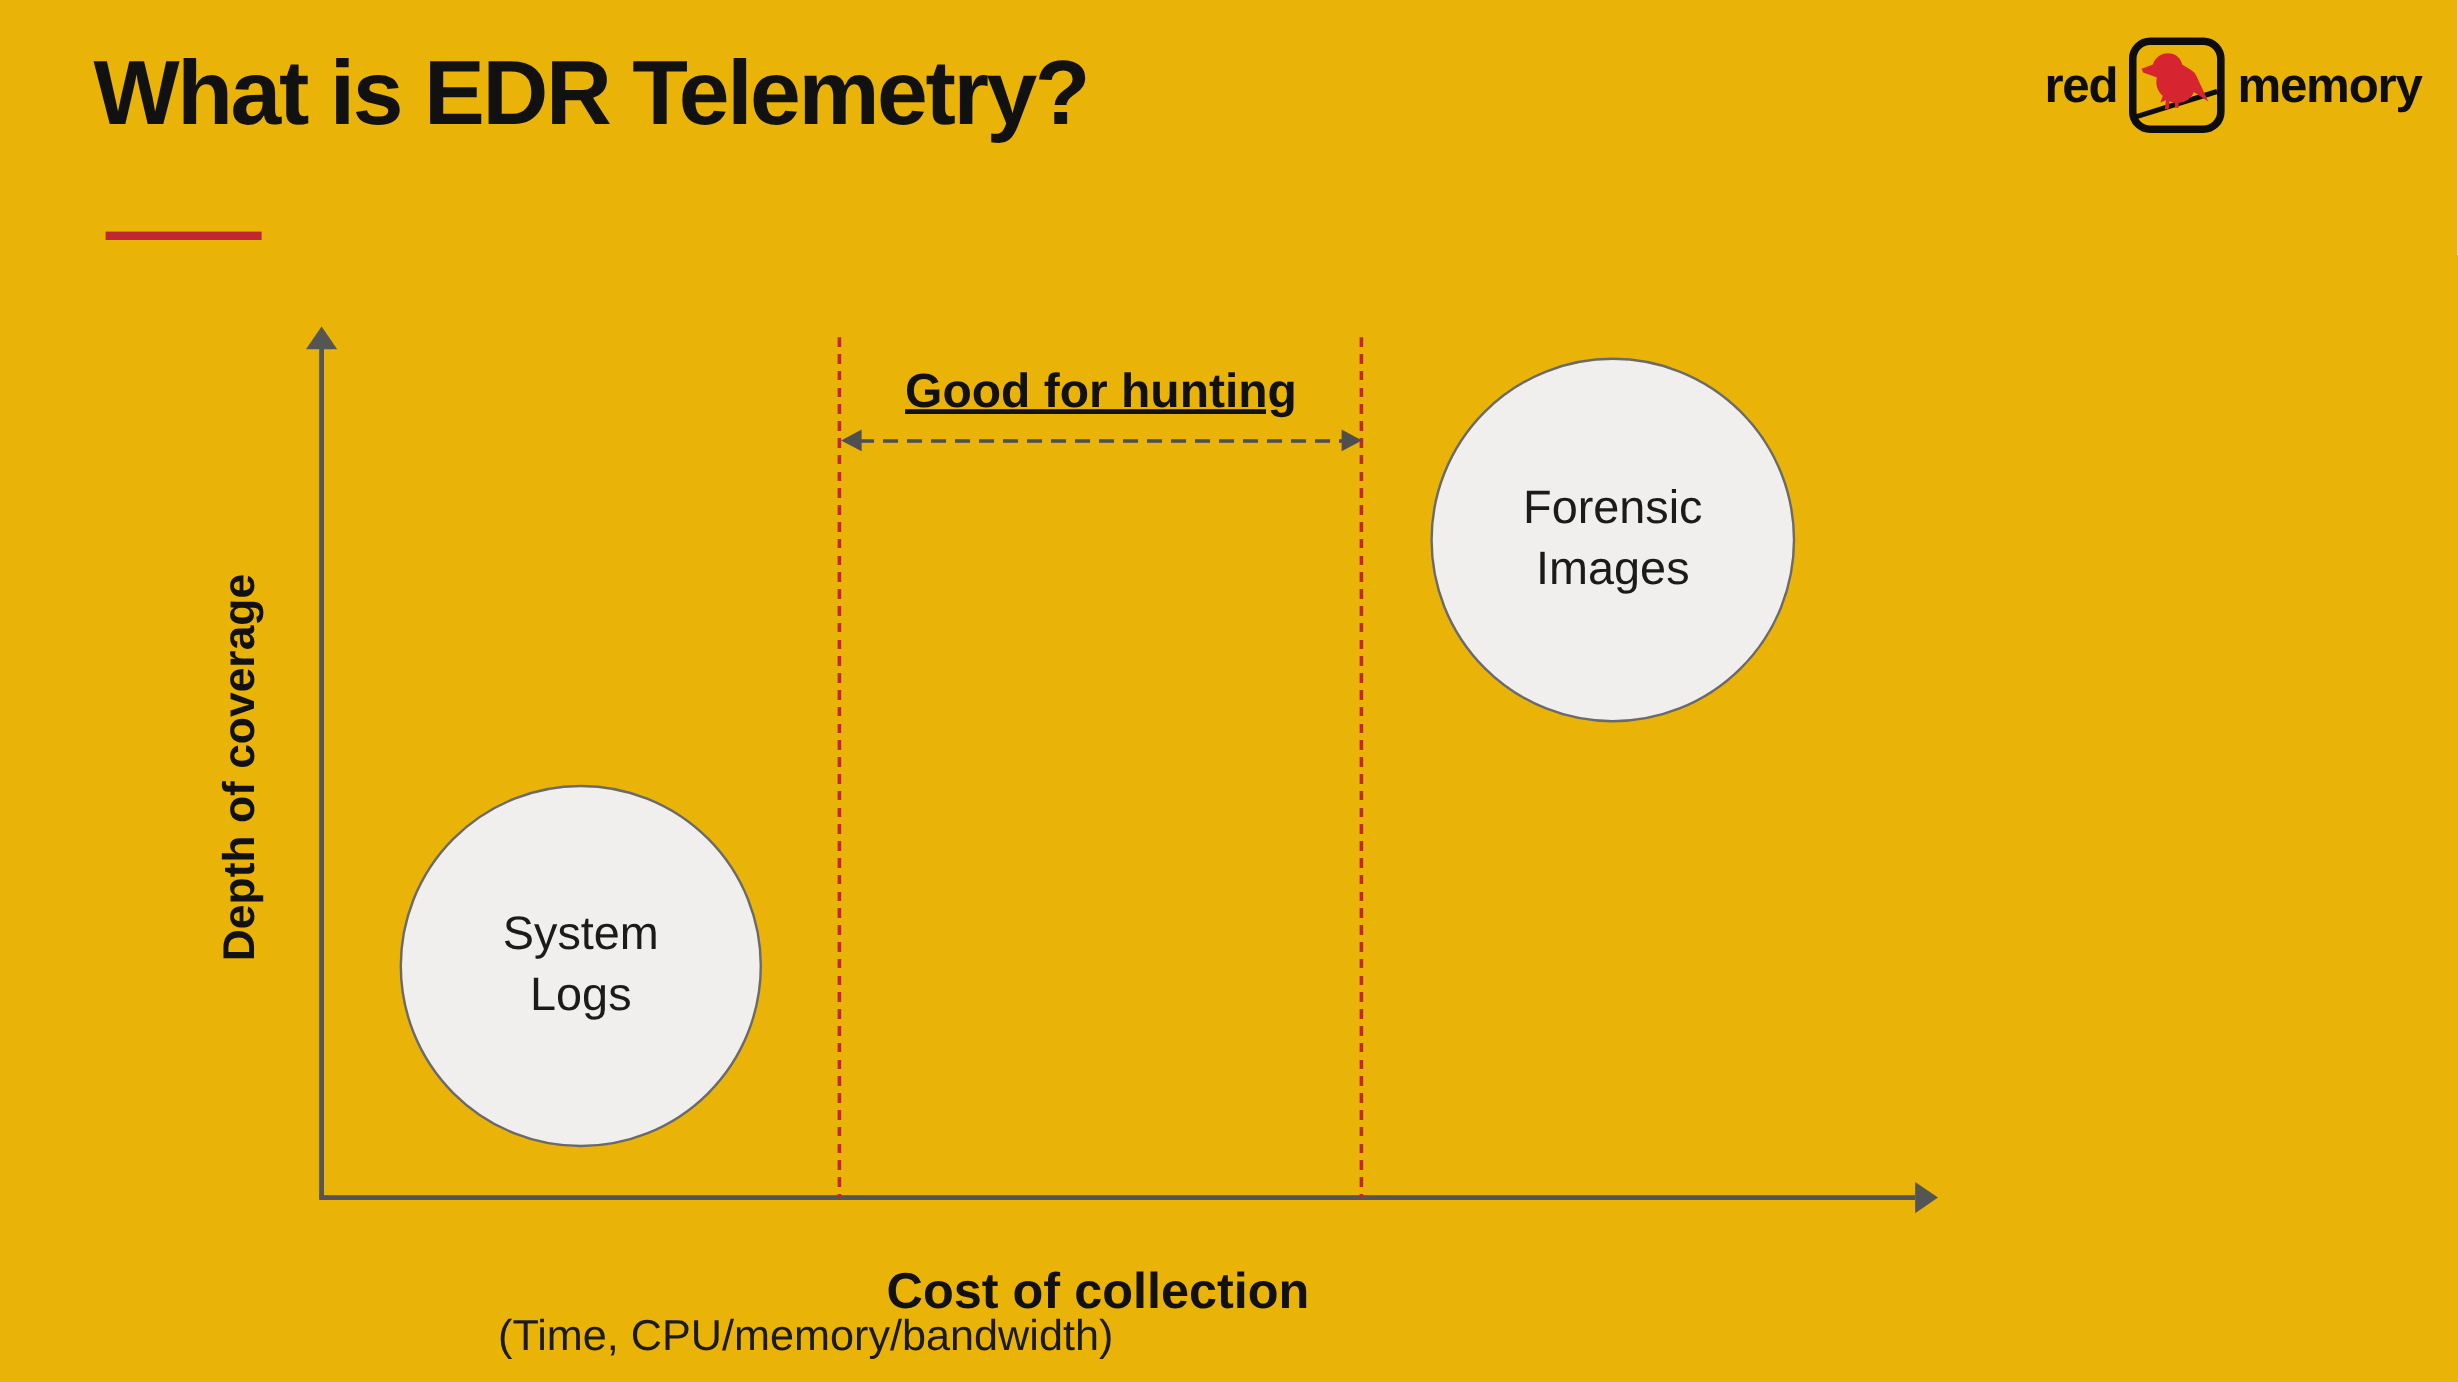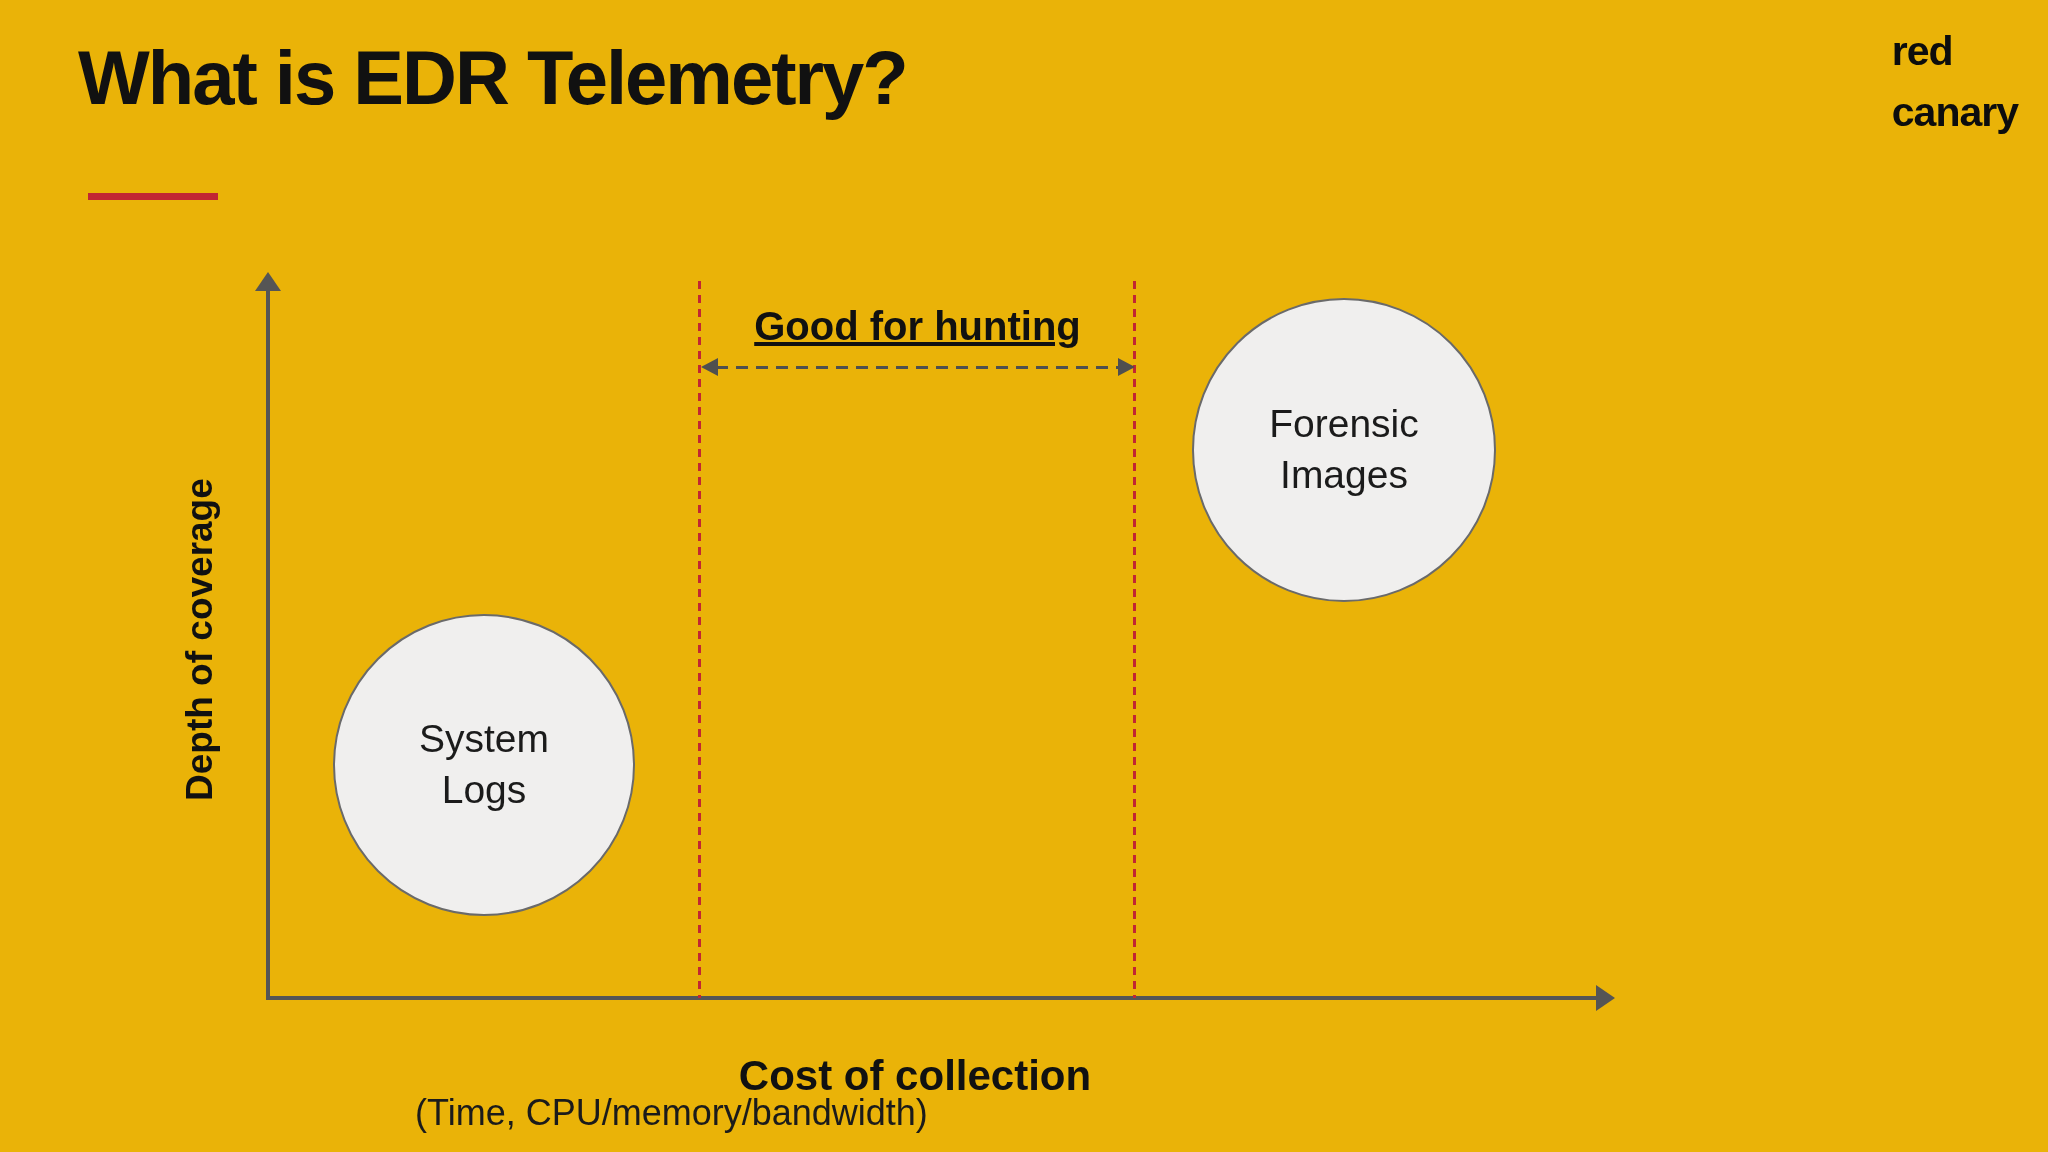--- a/index.html
+++ b/index.html
@@ -42,22 +42,22 @@
     background: var(--accent_red);
   }
 
   
   .logo {
     position: absolute;
     top: 28px;
     right: 30px;
     height: 86px;
     display: flex;
+    align-items: center;
     gap: 7px;
-    flex-direction: column;
   }
   .logo-word {
     font-size: 41px;
     font-weight: 700;
     letter-spacing: -1px;
     color: #0d0d0d;
   }
   .logo-mark { width: 86px; height: 86px; display: block; }
   .logo-mark .frame { fill: none; stroke: #0d0d0d; stroke-width: 6; }
   .logo-mark .perch { stroke: #0d0d0d; stroke-width: 4; }
@@ -191,42 +191,42 @@
     border: 2px solid var(--circle_border);
     display: flex;
     align-items: center;
     justify-content: center;
     text-align: center;
     color: #1b1b1b;
     font-size: 39px;
     line-height: 1.3;
   }
   .bubble span { display: inline-block; max-width: 205px; }
-  .bubble.system-logs     { left: 333px;  top: 614px; width: 302px; height: 302px; justify-content: center; }
+  .bubble.system-logs     { left: 333px;  top: 654px; width: 302px; height: 302px; justify-content: center; }
   .bubble.edr-telemetry   { left: 763px;  top: 482px; width: 298px; height: 298px; }
   .bubble.forensic-images { left: 1192px; top: 298px; width: 304px; height: 304px; }
 </style>
 </head>
 <body>
 
 <div class="slide">
 
   <h1 class="title">What is EDR Telemetry?</h1>
   <div class="title-underline"></div>
 
   <div class="logo">
     <span class="logo-word">red</span>
     <svg class="logo-mark" viewBox="0 0 82 82" aria-hidden="true">
       <rect class="frame" x="6" y="6" width="70" height="70" rx="14"></rect>
       <line class="perch" x1="9" y1="66" x2="73" y2="46"></line>
       <line class="leg" x1="34" y1="52" x2="33" y2="60"></line>
       <line class="leg" x1="41" y1="52" x2="41" y2="59"></line>
       <path class="bird" d="M13,28 L22,24.5 C24,17.5 31.5,13.8 38,16.3 C42,17.9 44.6,21 45.2,24.6 L52,28.8 C54,30 55.5,31.5 56.5,33.4 L66,54 L54.5,46.5 C52.5,52 47,55.5 40.8,55.2 C38,55.1 35.4,54.2 33.2,52.6 L28,54.8 L29.8,49.4 C25.6,45.8 23.8,40.2 25.2,34.8 L14.2,31 Z"></path>
     </svg>
-    <span class="logo-word">canary</span>
+    <span class="logo-word">memory</span>
   </div>
 
   <div class="y-axis-line"></div>
   <div class="y-axis-arrow"></div>
   <div class="x-axis-line"></div>
   <div class="x-axis-arrow"></div>
 
   <div class="y-axis-label">Depth of coverage</div>
   <div class="x-axis-label">Cost of collection</div>
   <div class="x-axis-note">(Time, CPU/memory/bandwidth)</div>

